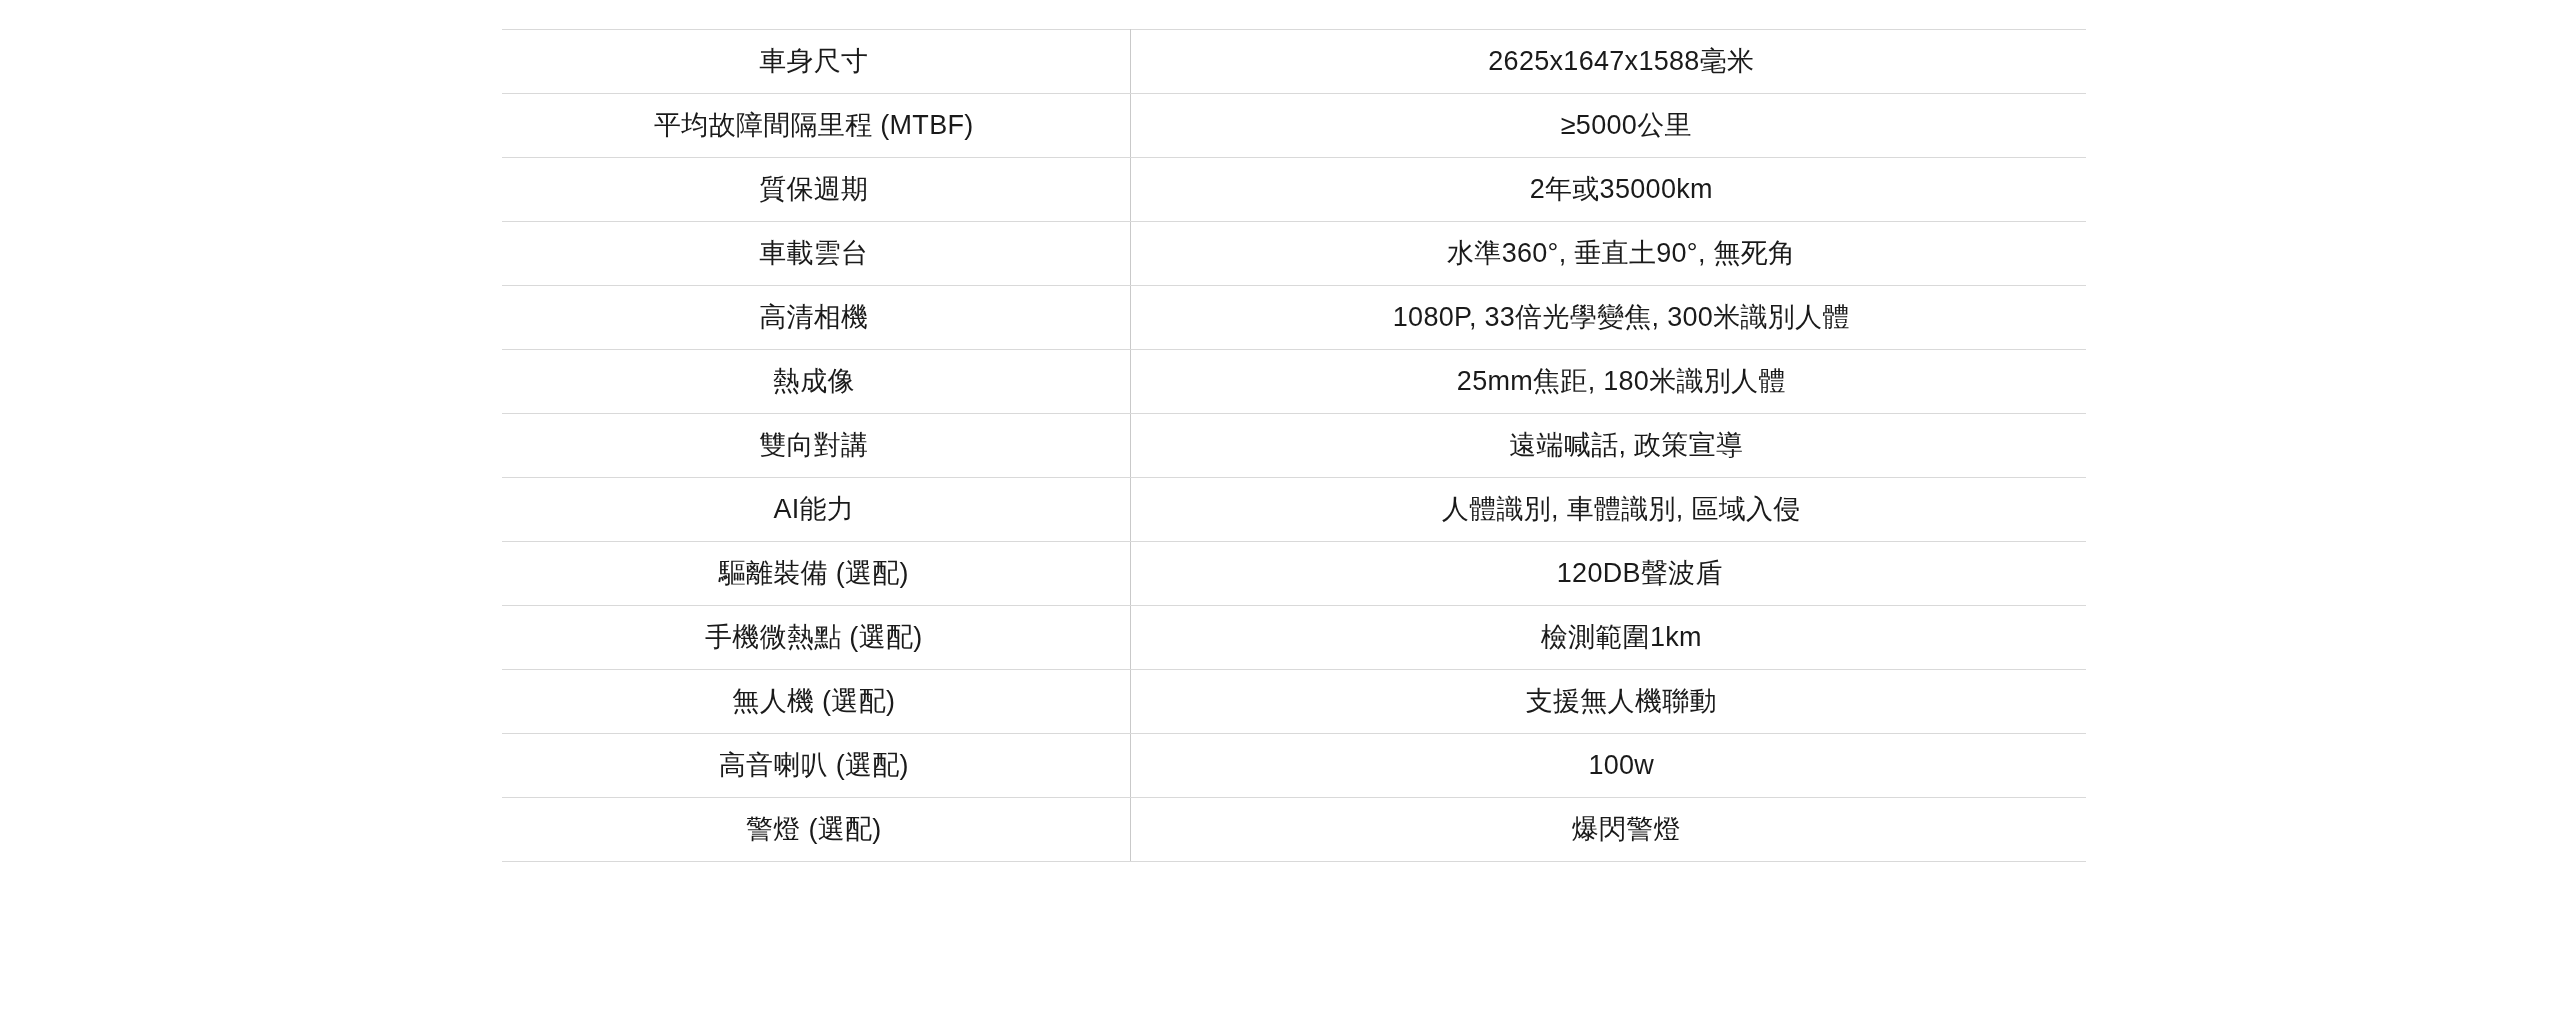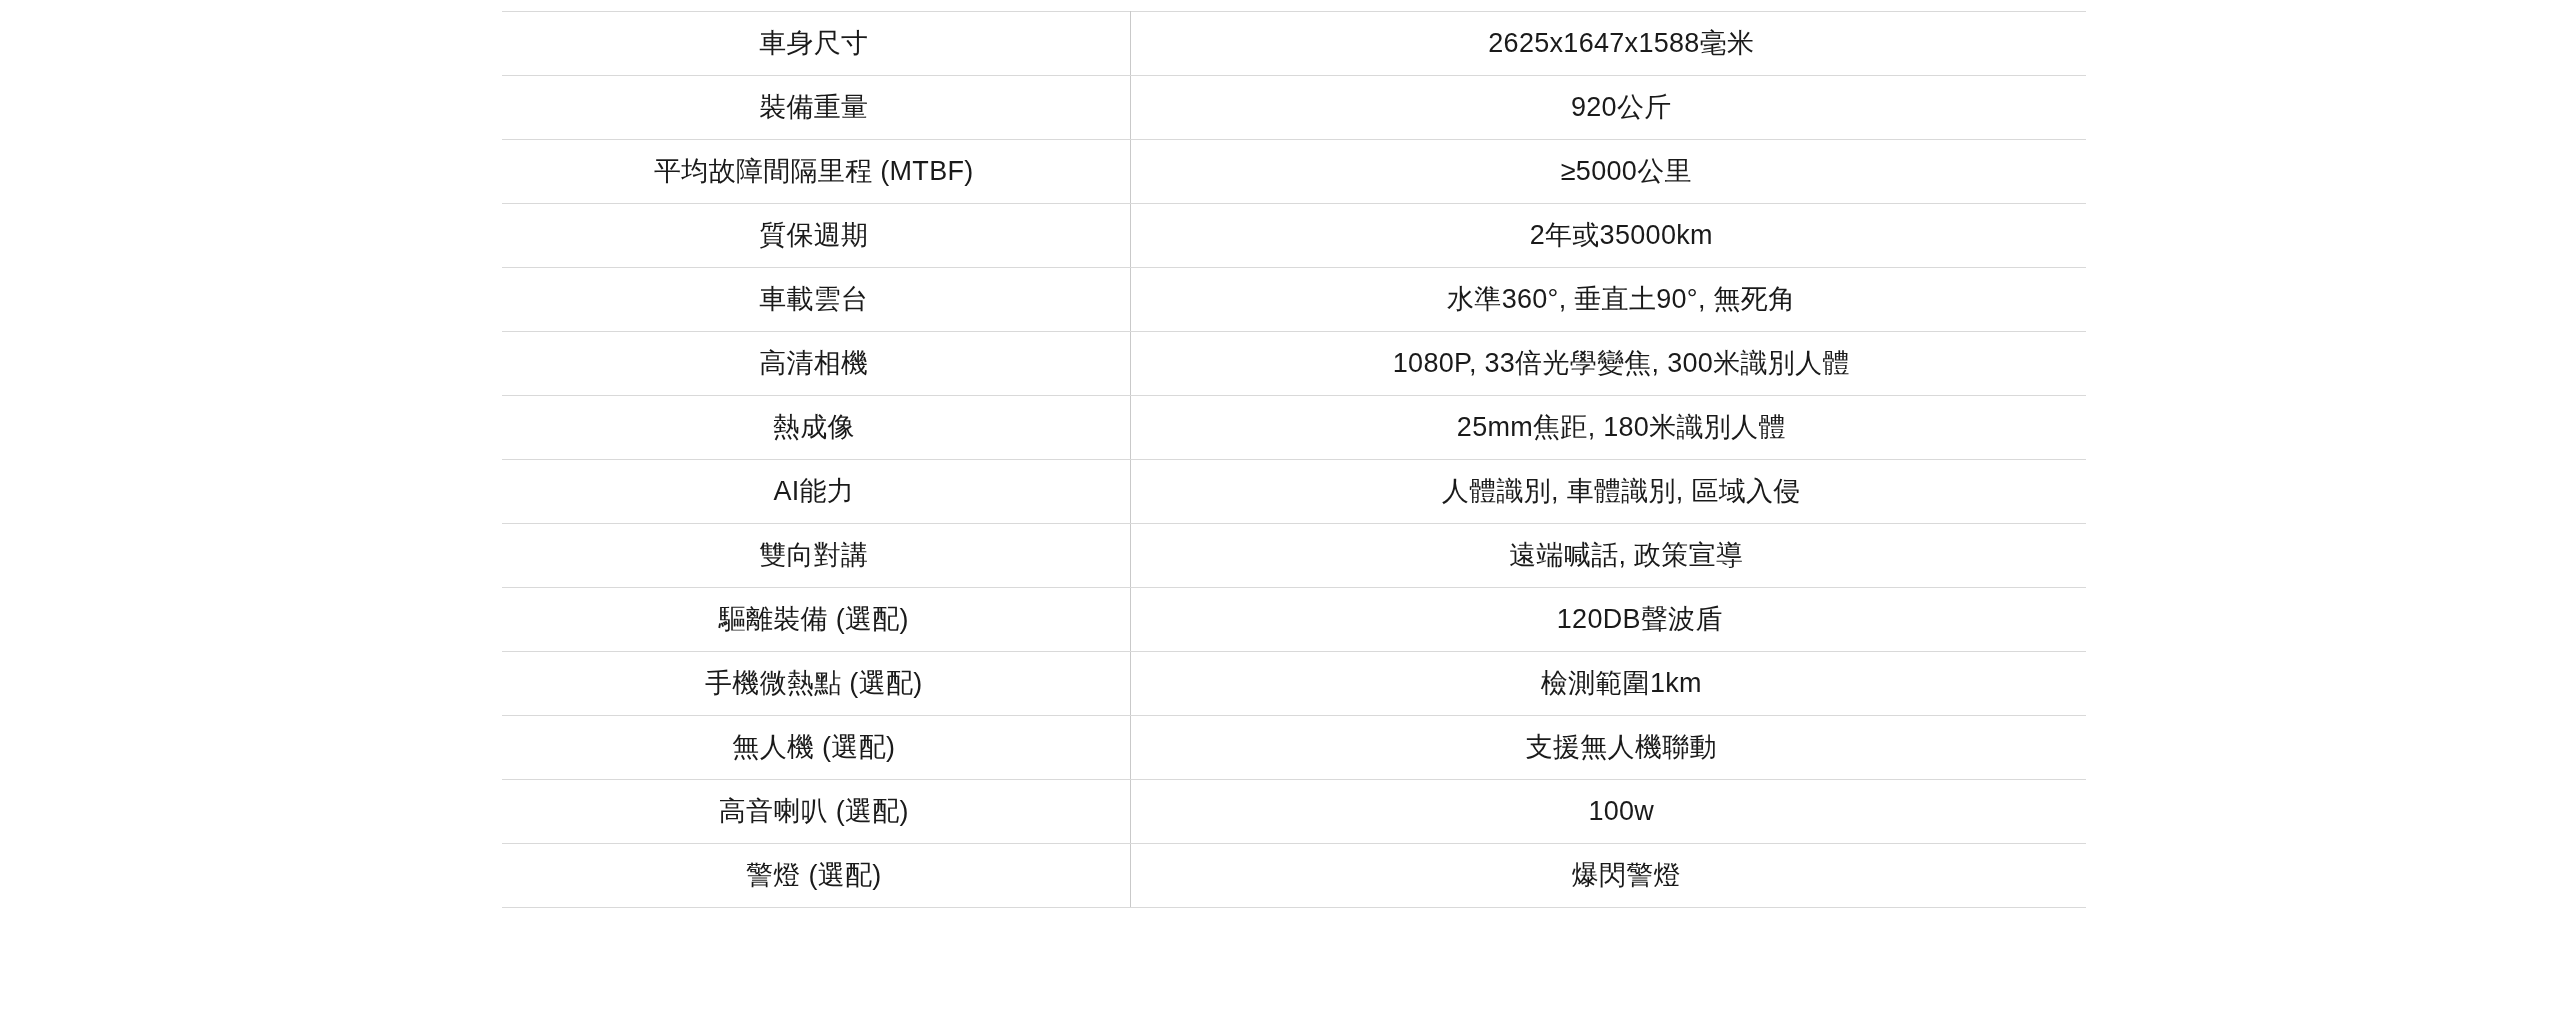--- a/index.html
+++ b/index.html
@@ -16,21 +16,21 @@
   }
   .page {
     position: relative;
     width: 2576px;
     height: 1033px;
     background: #ffffff;
   }
   .spec-table {
     position: absolute;
     left: 502px;
-    top: 11px;
+    top: 29px;
     width: 1584px;
     border-collapse: collapse;
     table-layout: fixed;
   }
   .spec-table col.c-label { width: 628px; }
   .spec-table col.c-value { width: 956px; }
 
   .spec-table tr {
     height: 64px;
   }
@@ -66,50 +66,46 @@
     <colgroup>
       <col class="c-label">
       <col class="c-value">
     </colgroup>
     <tbody>
         <tr>
           <td class="label">車身尺寸</td>
           <td class="value">2625x1647x1588毫米</td>
         </tr>
         <tr>
-          <td class="label">裝備重量</td>
-          <td class="value">920公斤</td>
-        </tr>
-        <tr>
           <td class="label">平均故障間隔里程 (MTBF)</td>
           <td class="value indent-1">≥5000公里</td>
         </tr>
         <tr>
           <td class="label">質保週期</td>
           <td class="value">2年或35000km</td>
         </tr>
         <tr>
           <td class="label">車載雲台</td>
           <td class="value">水準360°, 垂直土90°, 無死角</td>
         </tr>
         <tr>
           <td class="label">高清相機</td>
           <td class="value">1080P, 33倍光學變焦, 300米識別人體</td>
         </tr>
         <tr>
           <td class="label">熱成像</td>
           <td class="value">25mm焦距, 180米識別人體</td>
         </tr>
         <tr>
+          <td class="label">雙向對講</td>
+          <td class="value indent-1">遠端喊話, 政策宣導</td>
+        </tr>
+        <tr>
           <td class="label">AI能力</td>
           <td class="value">人體識別, 車體識別, 區域入侵</td>
-        </tr>
-        <tr>
-          <td class="label">雙向對講</td>
-          <td class="value indent-1">遠端喊話, 政策宣導</td>
         </tr>
         <tr>
           <td class="label">驅離裝備 (選配)</td>
           <td class="value indent-2">120DB聲波盾</td>
         </tr>
         <tr>
           <td class="label">手機微熱點 (選配)</td>
           <td class="value">檢測範圍1km</td>
         </tr>
         <tr>

